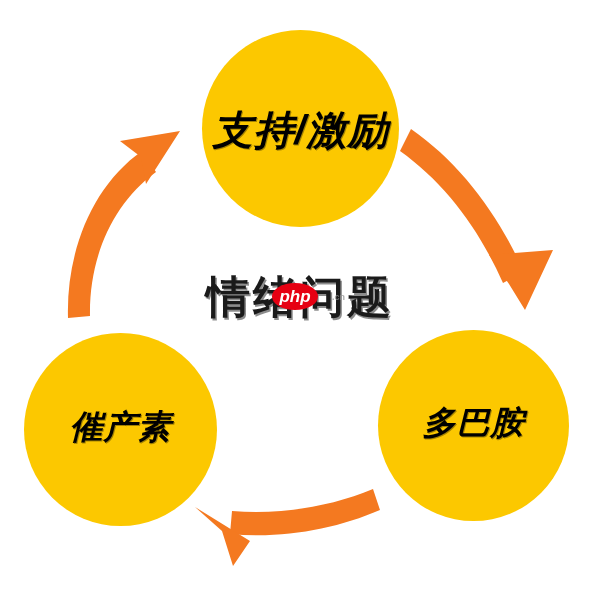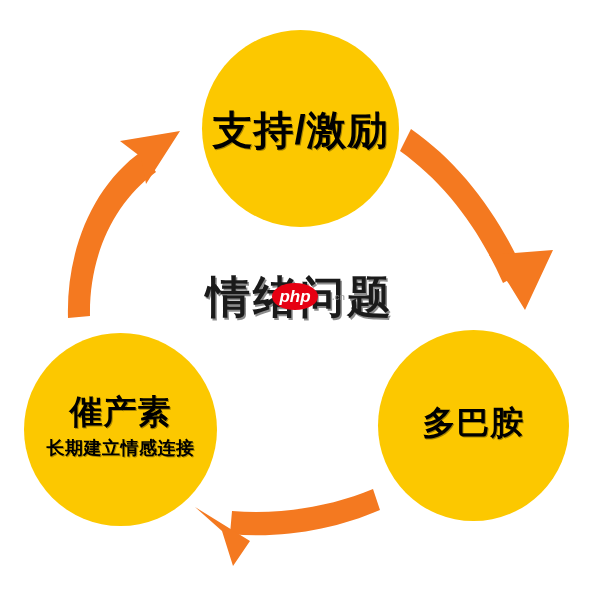--- a/index.html
+++ b/index.html
@@ -19,20 +19,21 @@
   }
   .node-circle {
     position: absolute;
     border-radius: 50%;
     display: flex;
     flex-direction: column;
     align-items: center;
     justify-content: center;
     text-align: left;
     box-sizing: border-box;
+    font-style: italic;
   }
   #node-support {
     left: 202px;
     top: 30px;
     width: 197px;
     height: 197px;
   }
   #node-oxytocin {
     left: 24px;
     top: 333px;
@@ -138,21 +139,20 @@
       <path d="M 195 507 L 250 541 L 233 566 L 222 531 Z" fill="#F47920"></path>
     </g>
   </svg>
 
   <div class="node-circle" id="node-support" style="background:#FCC800;">
     <div class="node-title">支持/激励</div>
   </div>
 
   <div class="node-circle" id="node-oxytocin" style="background:#FCC800;">
     <div class="node-title">催产素</div>
-    <div class="node-subtitle">长期建立情感连接</div>
   </div>
 
   <div class="node-circle" id="node-dopamine" style="background:#FCC800;gap:12px;">
     <div class="node-title">多巴胺</div>
   </div>
 
   <div id="center-label">情绪问题</div>
 
   <div id="watermark">
     <div id="watermark-badge">php</div>

